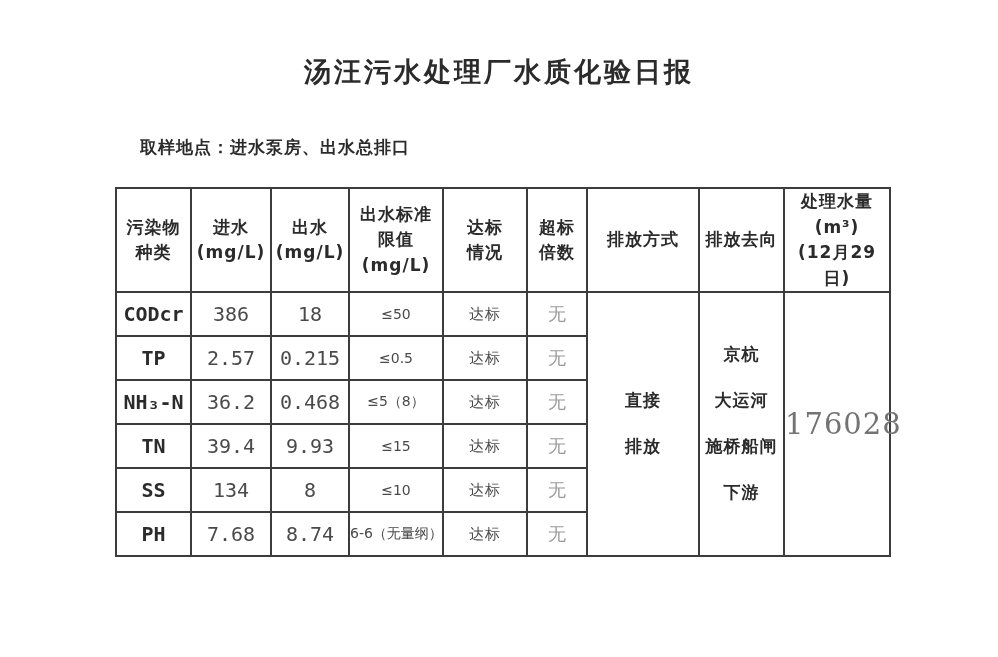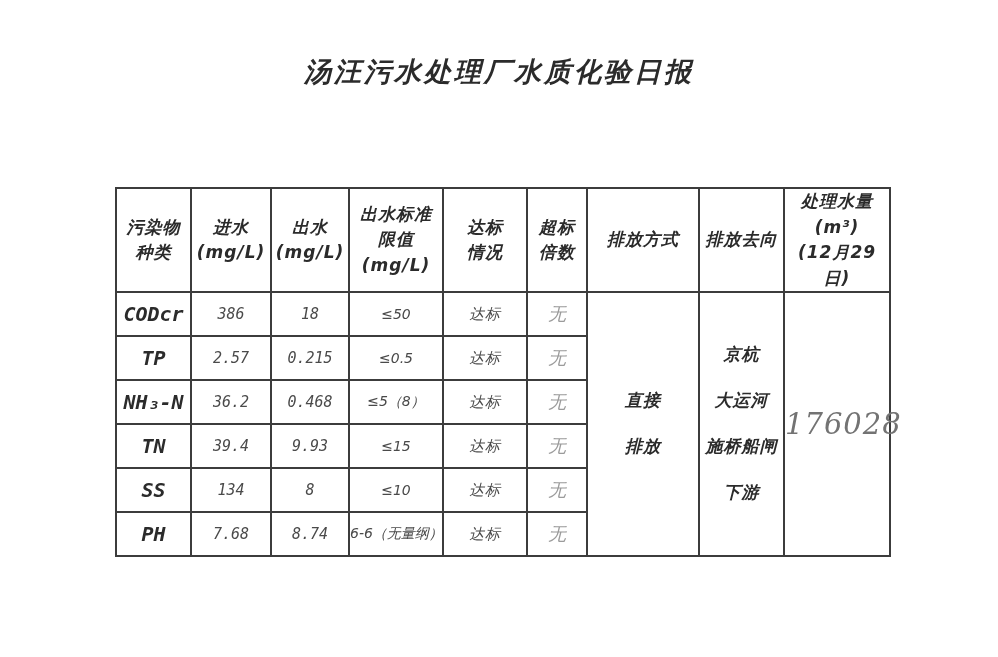--- a/index.html
+++ b/index.html
@@ -11,21 +11,20 @@
   * { margin: 0; padding: 0; box-sizing: border-box; }
   html, body { background: #ffffff; }
   .page {
     position: relative;
     width: 998px;
     height: 657px;
     background: #ffffff;
     font-family: "DejaVu Sans", sans-serif;
     color: var(--text-color);
     overflow: hidden;
-    font-style: italic;
   }
   .title {
     position: absolute;
     top: 54px;
     left: 0;
     width: 100%;
     text-align: center;
     font-size: 27px;
     font-weight: bold;
     letter-spacing: 3px;
@@ -72,21 +71,21 @@
     letter-spacing: 1px;
   }
   td.c-name {
     font-family: "DejaVu Sans Mono", monospace;
     font-weight: bold;
     font-size: 20px;
     white-space: nowrap;
   }
   td.c-num {
     font-family: "DejaVu Sans Mono", monospace;
-    font-size: 15px;
+    font-size: 20px;
     color: var(--soft-color);
     white-space: nowrap;
   }
   td.c-limit {
     font-size: 14px;
     color: var(--soft-color);
     white-space: nowrap;
     margin-left: 48px;
   }
   td.c-compliance {
@@ -121,20 +120,21 @@
     letter-spacing: 0.5px;
   }
 </style>
 </head>
 <body>
 
 <div class="page">
 
   <div class="title">汤汪污水处理厂水质化验日报</div>
 
+  <span class="meta-left">取样地点：进水泵房、出水总排口</span>
 
   <table class="report">
     <colgroup>
       <col style="width:75px">
         <col style="width:80px">
         <col style="width:78px">
       <col style="width:94px">
         <col style="width:84px">
         <col style="width:60px">
       <col style="width:112px">

